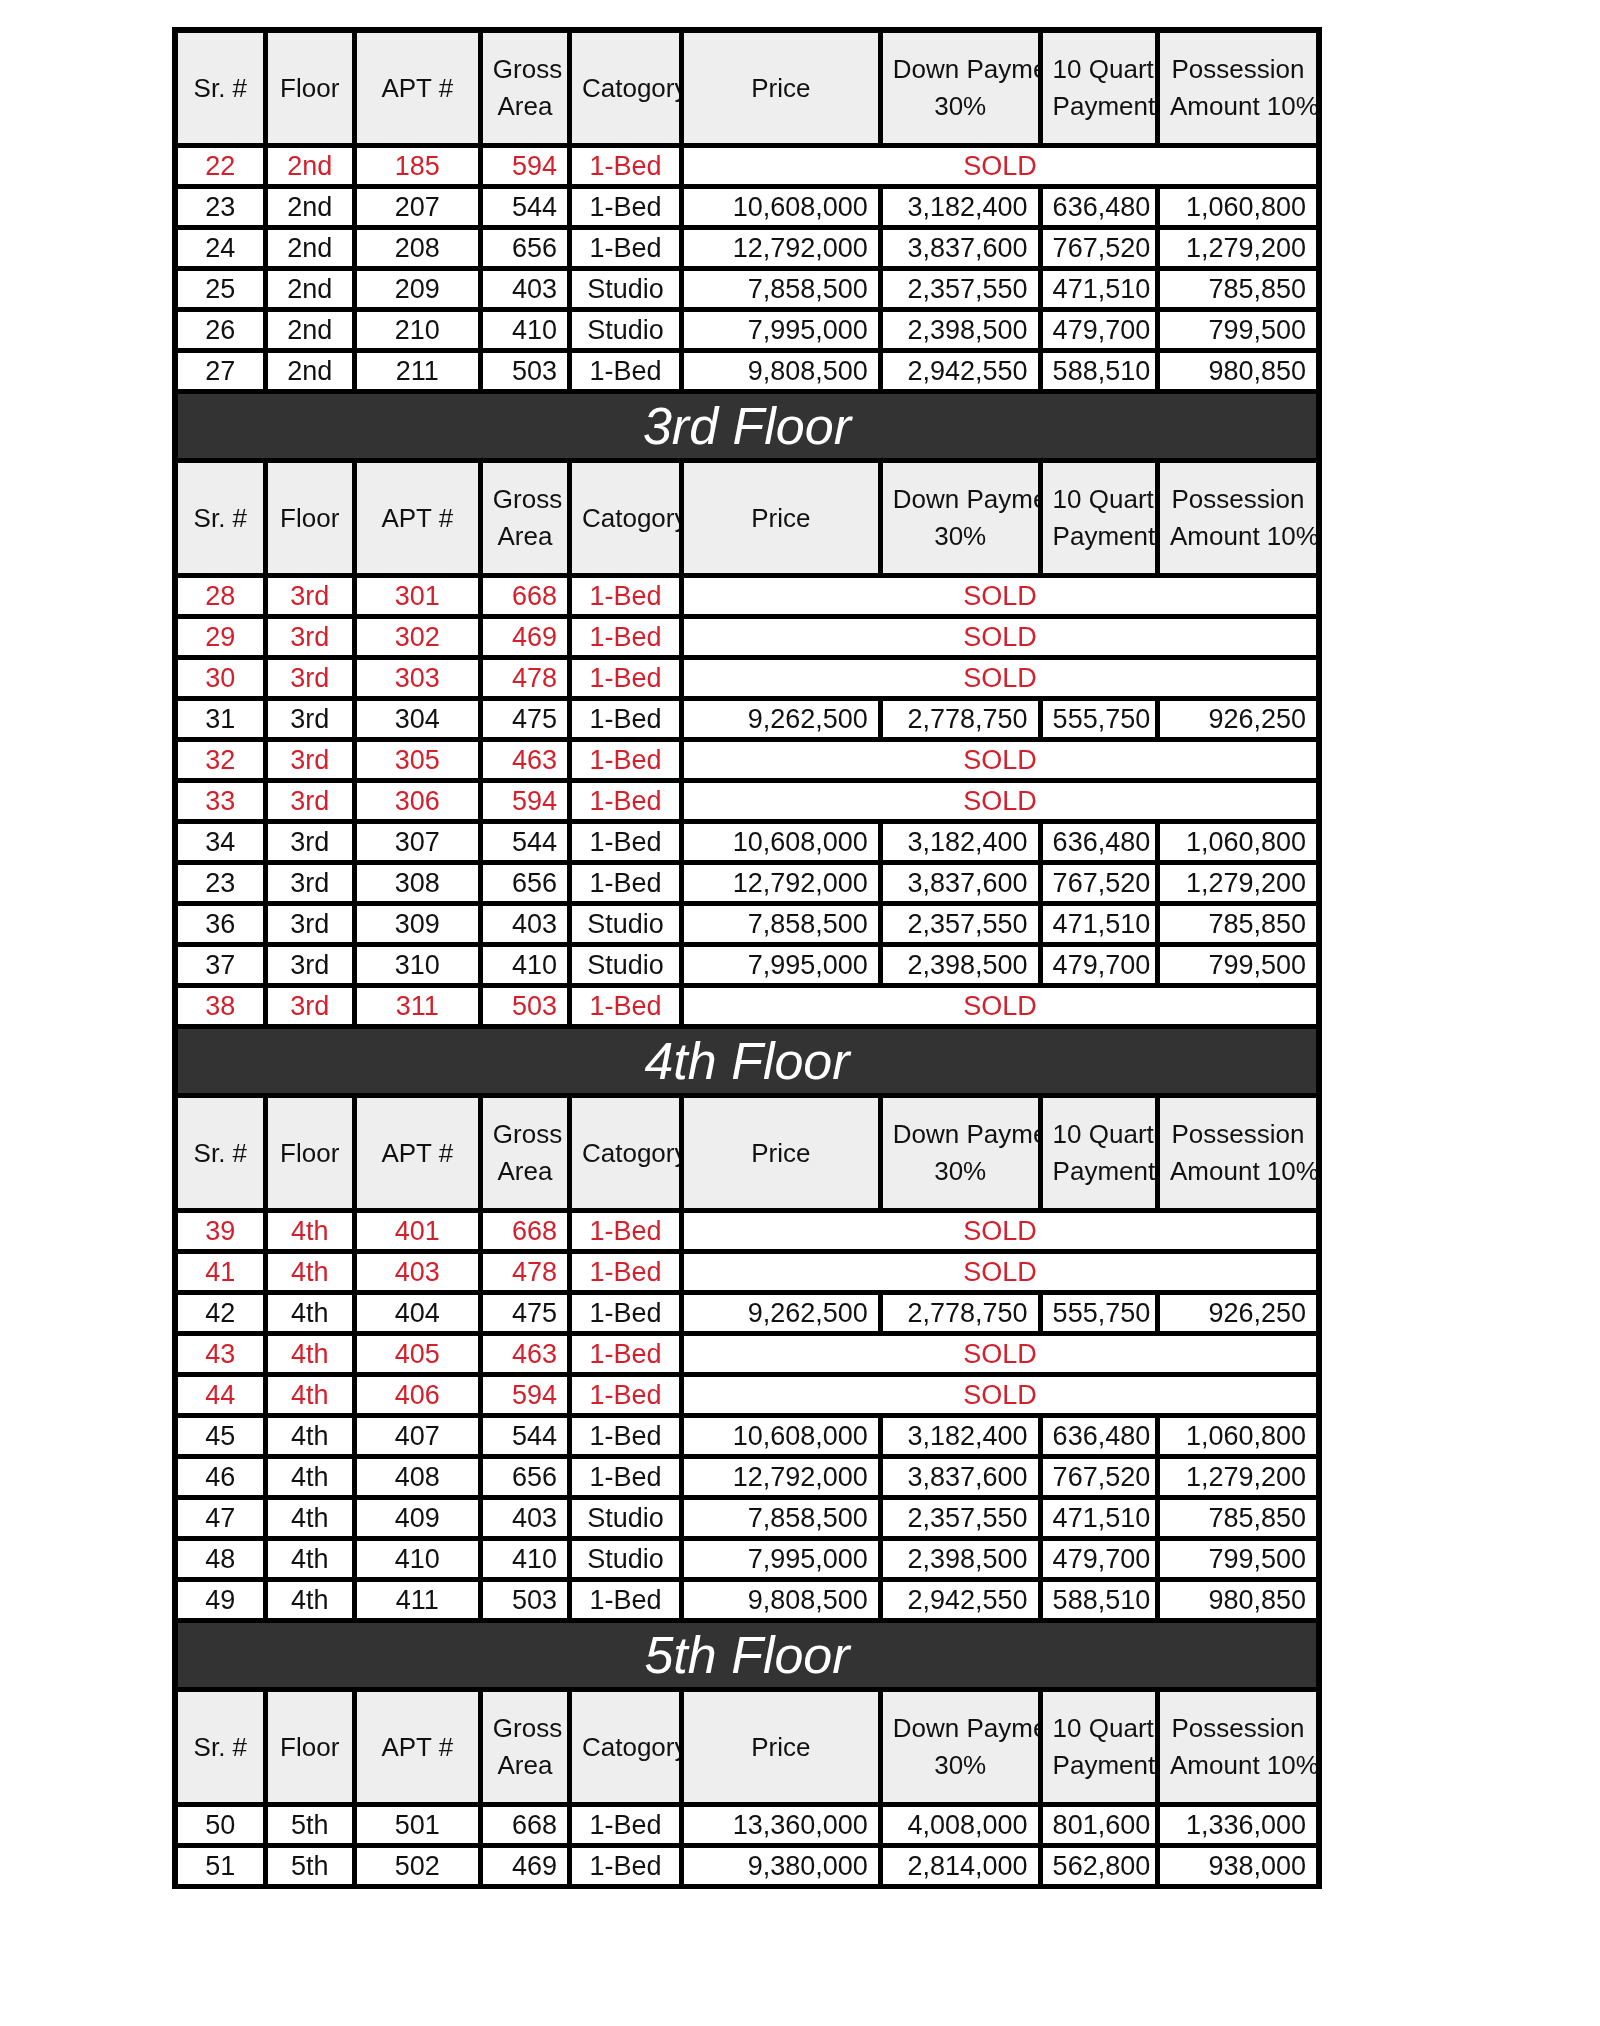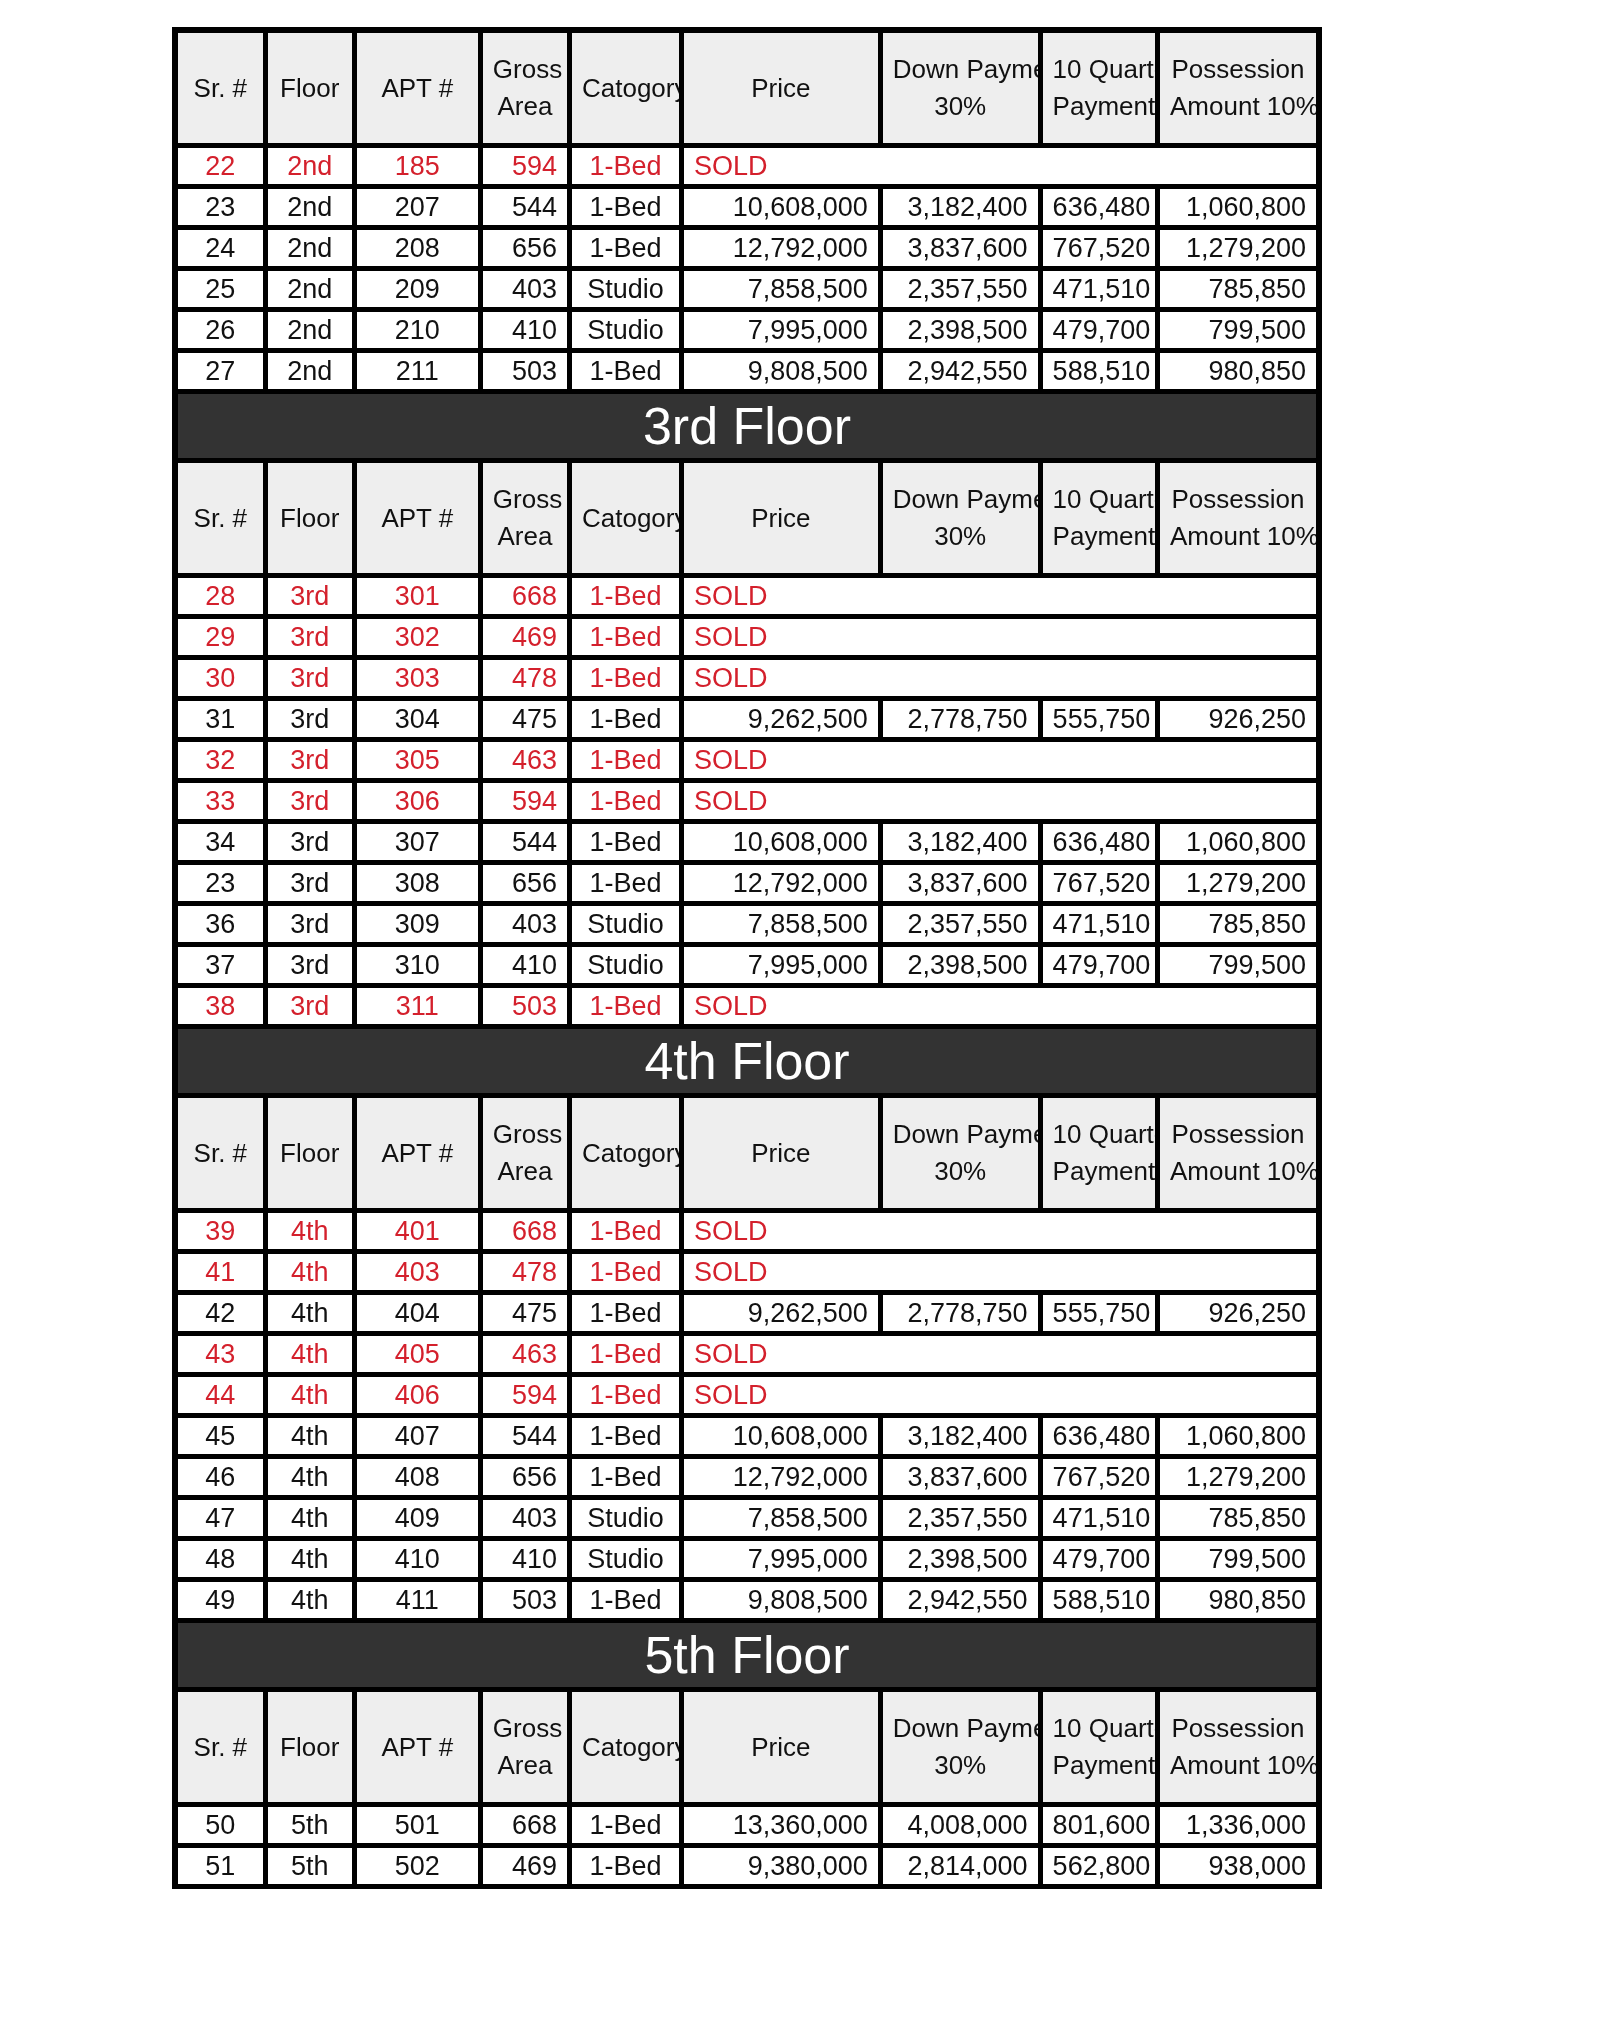--- a/index.html
+++ b/index.html
@@ -15,23 +15,23 @@
   td, th { border-right: 5px solid #000; border-bottom: 5px solid #000; padding: 0 10px;
            font-weight: normal; font-size: 27px; color: #111; background: #fff;
            white-space: nowrap; overflow: hidden; }
   tr > *:first-child { border-left: 6px solid #000; }
   tr > *:last-child { border-right: 6px solid #000; }
   thead tr:first-child > *, .first-row > * { border-top: 6px solid #000; }
   th.hdr { background: #eeeeee; height: 110px; text-align: center; line-height: 37px; font-size: 26px; }
   td { height: 36px; }
   td.c { text-align: center; } td.r { text-align: right; }
   tr.sold td { color: #d4202c; }
-  td.sold-cell { text-align: left; color: #d4202c; }
+  td.sold-cell { text-align: center; color: #d4202c; }
   tr.band td { background: #333333; color: #fff; font-size: 52px; text-align: center;
-               height: 64px; border-left: 6px solid #000; }
+               height: 64px; border-left: 6px solid #000; font-style: italic; }
 </style>
 </head>
 <body>
 
 <div class="sheet">
   <table>
     <colgroup>
       <col class="c-sr">
         <col class="c-fl">
         <col class="c-apt">

